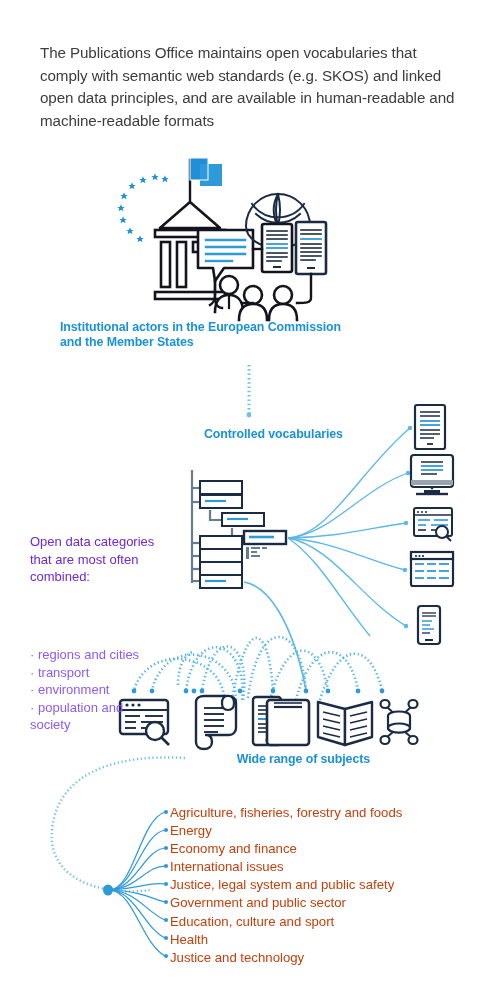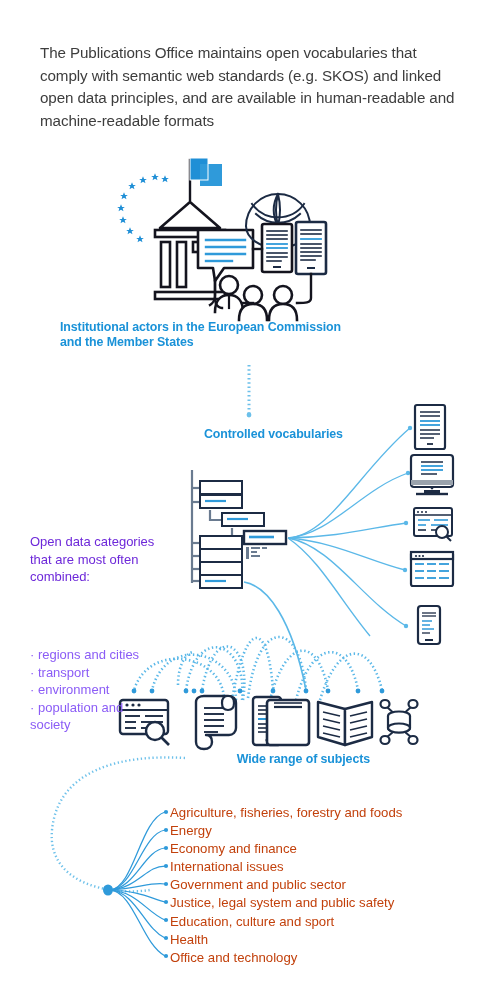--- a/index.html
+++ b/index.html
@@ -510,20 +510,20 @@
     <div>· environment</div>
     <div>· population and</div>
     <div>society</div>
   </div>
 
   <div class="abs" id="subject-list">
     <div>Agriculture, fisheries, forestry and foods</div>
     <div>Energy</div>
     <div>Economy and finance</div>
     <div>International issues</div>
+    <div>Justice, legal system and public safety</div>
     <div>Government and public sector</div>
-    <div>Justice, legal system and public safety</div>
     <div>Education, culture and sport</div>
     <div>Health</div>
-    <div>Office and technology</div>
+    <div>Justice and technology</div>
   </div>
 
 </div>
 
 </body></html>

